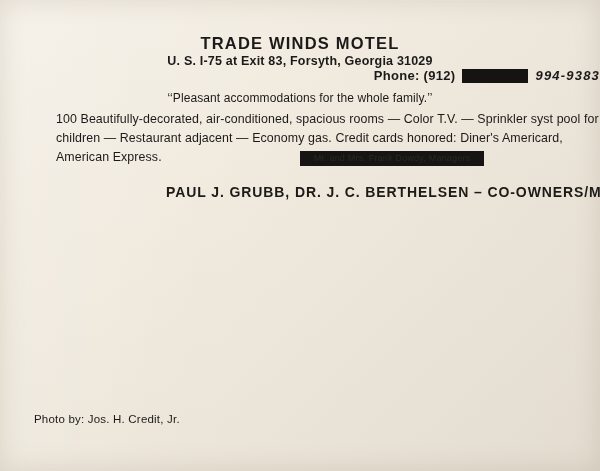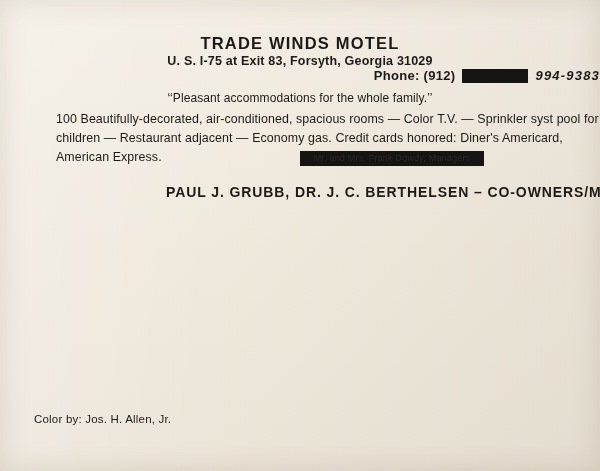--- a/index.html
+++ b/index.html
@@ -147,14 +147,14 @@
   </div>
 
   <div class="block" id="amenities">100 Beautifully-decorated, air-conditioned, spacious rooms — Color T.V. — Sprinkler syst pool for children — Restaurant adjacent — Economy gas. Credit cards honored: Diner's Americard, American Express.</div>
 
   <div class="block" id="manager-bar">
     <span id="manager-text">Mr. and Mrs. Frank Dowdy, Managers</span>
   </div>
 
   <div class="block" id="owners-line">PAUL J. GRUBB, DR. J. C. BERTHELSEN  –  CO-OWNERS/M</div>
 
-  <div class="block" id="photo-credit">Color by: Jos. H. Allen, Jr.</div>
+  <div class="block" id="photo-credit">Photo by: Jos. H. Credit, Jr.</div>
 </div>
 
 </body></html>

